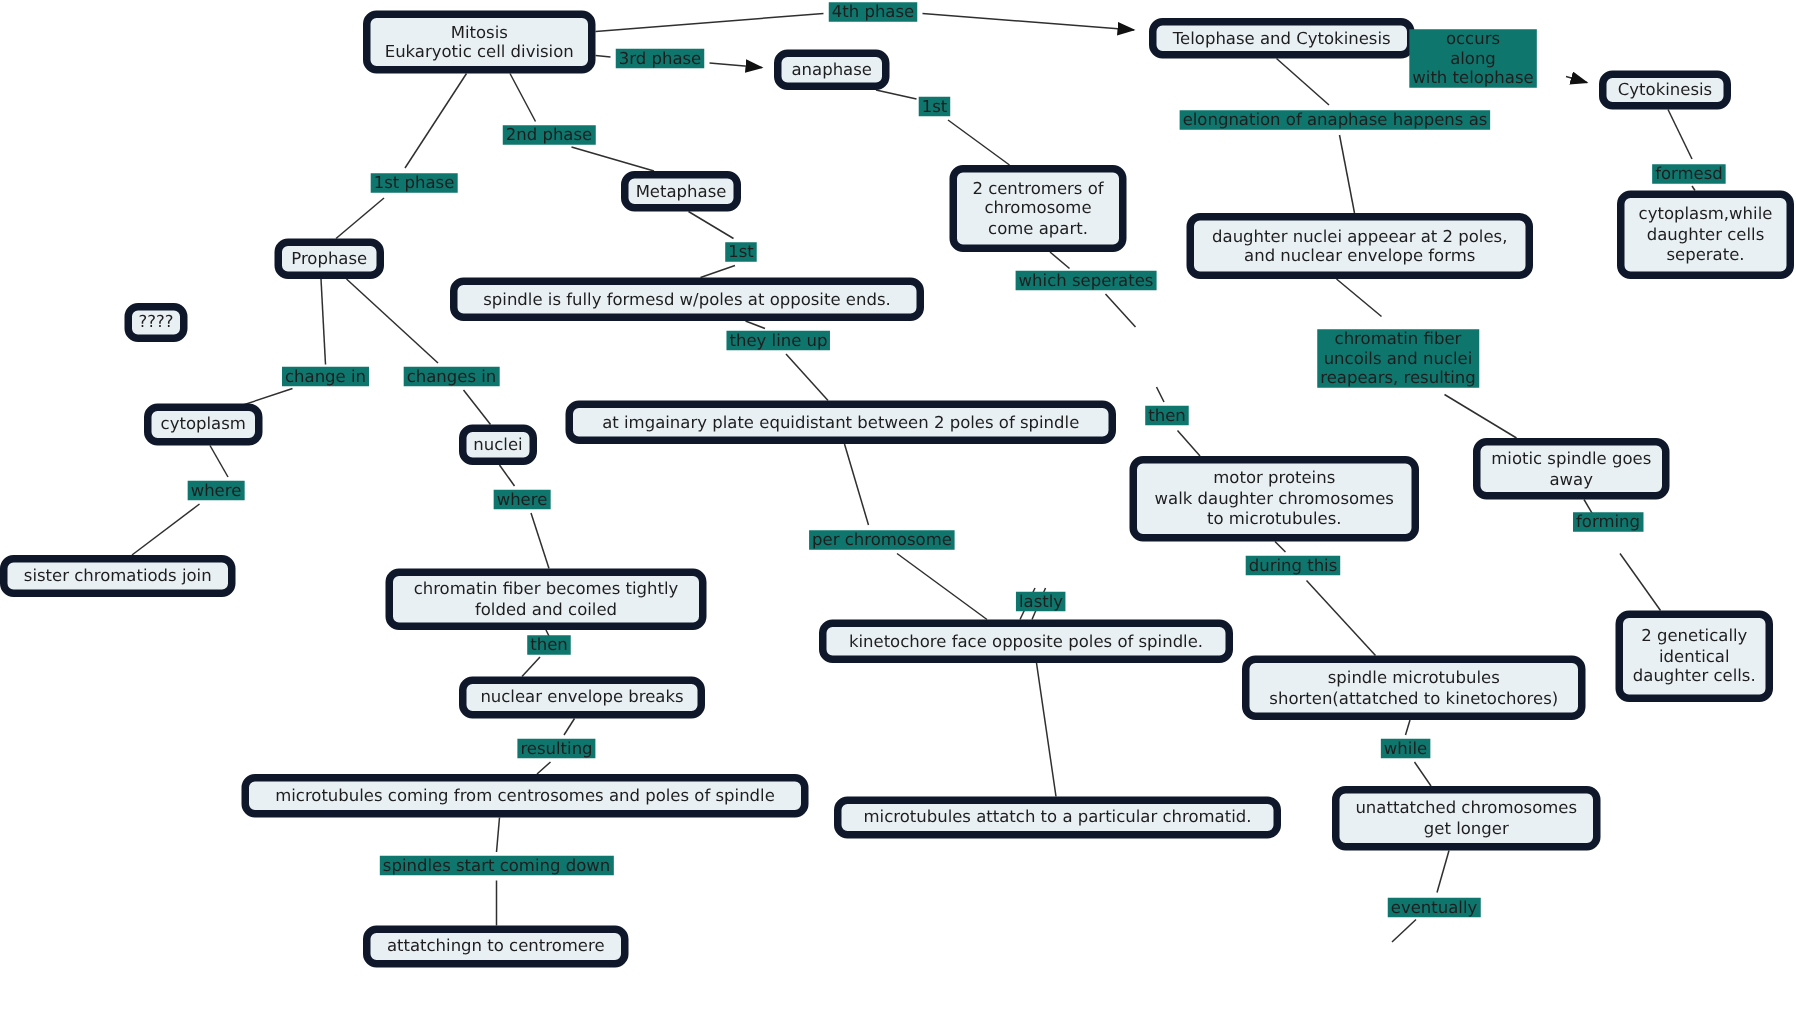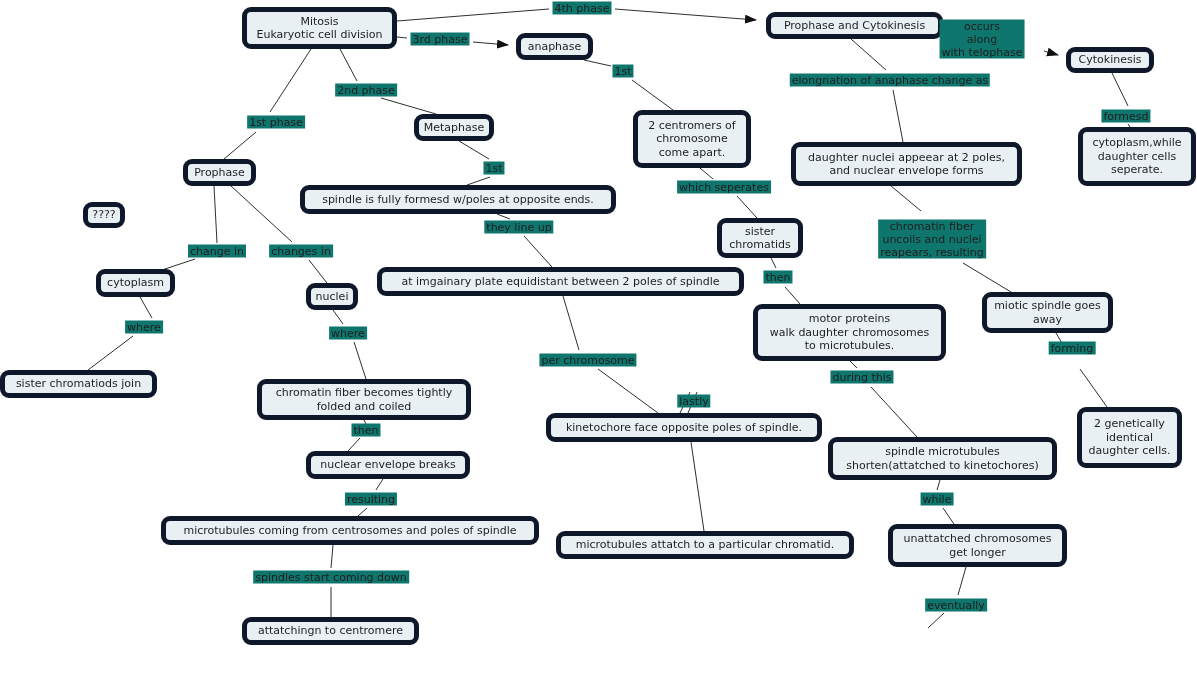--- a/index.html
+++ b/index.html
@@ -114,36 +114,34 @@
       <line x1="943" y1="508" x2="954" y2="524"></line>
 
       <line x1="966" y1="567" x2="958" y2="595"></line>
       <line x1="944" y1="613" x2="928" y2="628"></line>
     </g>
   </svg>
 
   <div class="node" style="left:242px;top:7px;width:155px;height:42px">Mitosis
 Eukaryotic cell division</div>
   <div class="node" style="left:516px;top:33px;width:77px;height:27px">anaphase</div>
-  <div class="node" style="left:766px;top:12px;width:177px;height:27px">Prophase and Cytokinesis</div>
+  <div class="node" style="left:766px;top:12px;width:177px;height:27px">Telophase and Cytokinesis</div>
   <div class="node" style="left:1066px;top:47px;width:88px;height:26px">Cytokinesis</div>
   <div class="node" style="left:414px;top:114px;width:80px;height:27px">Metaphase</div>
   <div class="node" style="left:183px;top:159px;width:73px;height:27px">Prophase</div>
   <div class="node" style="left:83px;top:202px;width:42px;height:26px">????</div>
   <div class="node" style="left:633px;top:110px;width:118px;height:58px">2 centromers of
 chromosome
 come apart.</div>
   <div class="node" style="left:300px;top:185px;width:316px;height:29px">spindle is fully formesd w/poles at opposite ends.</div>
   <div class="node" style="left:791px;top:142px;width:231px;height:44px">daughter nuclei appeear at 2 poles,
 and nuclear envelope forms</div>
   <div class="node" style="left:1078px;top:127px;width:118px;height:59px">cytoplasm,while
 daughter cells
 seperate.</div>
-  <div class="node" style="left:717px;top:218px;width:86px;height:40px">sister
-chromatids</div>
   <div class="node" style="left:96px;top:269px;width:79px;height:28px">cytoplasm</div>
   <div class="node" style="left:306px;top:283px;width:52px;height:27px">nuclei</div>
   <div class="node" style="left:377px;top:267px;width:367px;height:29px">at imgainary plate equidistant between 2 poles of spindle</div>
   <div class="node" style="left:753px;top:304px;width:193px;height:57px">motor proteins
 walk daughter chromosomes
 to microtubules.</div>
   <div class="node" style="left:982px;top:292px;width:131px;height:41px">miotic spindle goes
 away</div>
   <div class="node" style="left:0px;top:370px;width:157px;height:28px">sister chromatiods  join</div>
   <div class="node" style="left:257px;top:379px;width:214px;height:41px">chromatin fiber becomes tightly
@@ -162,21 +160,21 @@
   <div class="node" style="left:242px;top:617px;width:177px;height:28px">attatchingn to centromere</div>
 
   <div class="lbl" style="left:582px;top:8px">4th phase</div>
   <div class="lbl" style="left:440px;top:39px">3rd phase</div>
   <div class="lbl" style="left:982px;top:39px">occurs
 along
 with telophase</div>
   <div class="lbl" style="left:623px;top:71px">1st</div>
   <div class="lbl" style="left:366px;top:90px">2nd phase</div>
   <div class="lbl" style="left:276px;top:122px">1st phase</div>
-  <div class="lbl" style="left:890px;top:80px">elongnation of anaphase change as</div>
+  <div class="lbl" style="left:890px;top:80px">elongnation of anaphase happens as</div>
   <div class="lbl" style="left:1126px;top:116px">formesd</div>
   <div class="lbl" style="left:494px;top:168px">1st</div>
   <div class="lbl" style="left:724px;top:187px">which seperates</div>
   <div class="lbl" style="left:519px;top:227px">they line up</div>
   <div class="lbl" style="left:932px;top:239px">chromatin fiber
 uncoils and nuclei
 reapears, resulting</div>
   <div class="lbl" style="left:217px;top:251px">change in</div>
   <div class="lbl" style="left:301px;top:251px">changes in</div>
   <div class="lbl" style="left:778px;top:277px">then</div>

